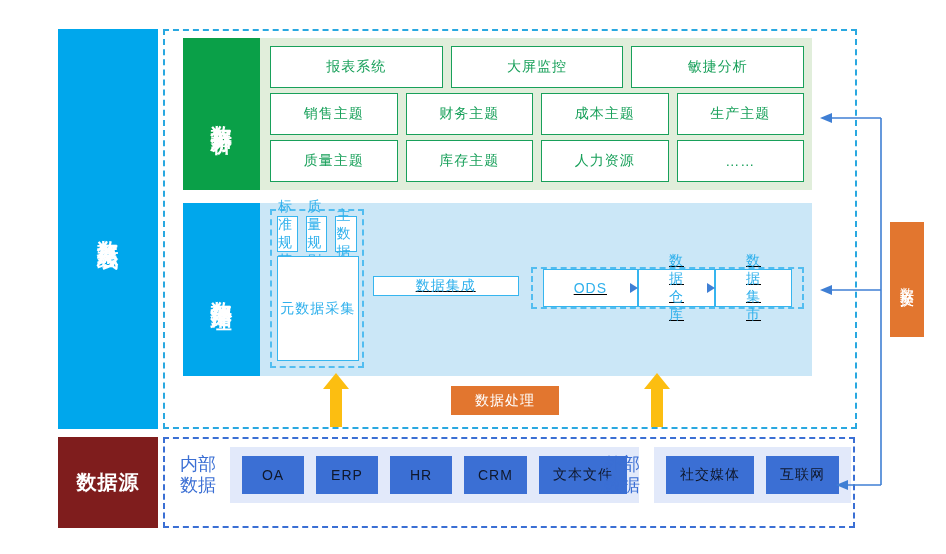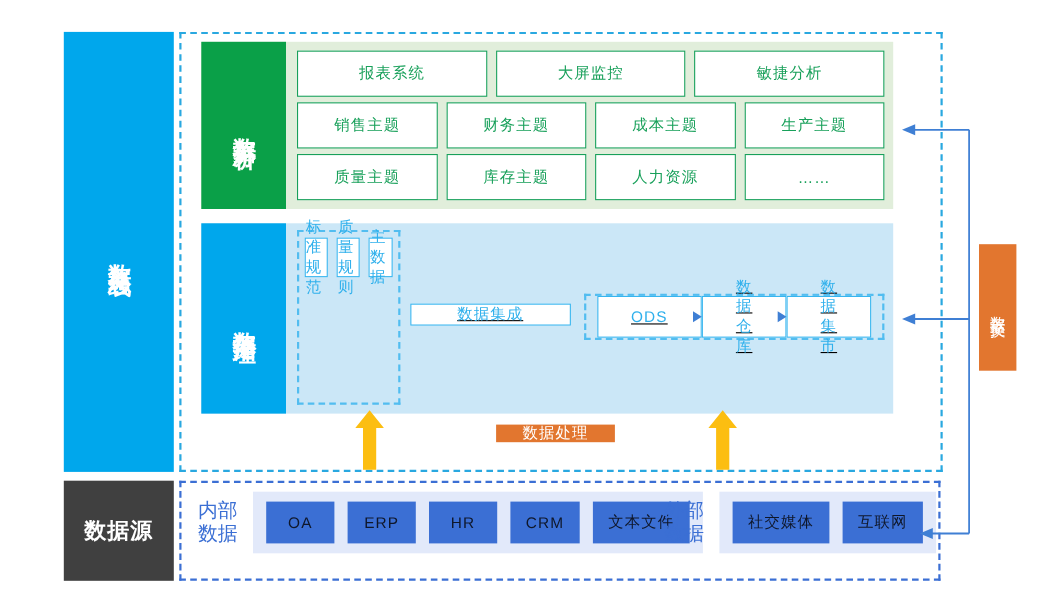--- a/index.html
+++ b/index.html
@@ -36,21 +36,21 @@
     text-orientation: upright;
     color: #ffffff;
     font-size: 21px;
     font-weight: bold;
     letter-spacing: 3px;
     line-height: 1.22;
   }
   .src-col {
     left: 58px; top: 437px;
     width: 100px; height: 91px;
-    background: #404040;
+    background: #7f1d1d;
     display: flex;
     align-items: center;
     justify-content: center;
   }
   .src-col span {
     color: #ffffff;
     font-size: 20px;
     font-weight: bold;
     letter-spacing: 1px;
   }
@@ -205,21 +205,21 @@
     position: absolute;
     right: 0; top: 0;
     border-left: 8px solid #3f7fd4;
     border-top: 5px solid transparent;
     border-bottom: 5px solid transparent;
   }
 
   
   .proc-chip {
     left: 451px; top: 386px;
-    width: 108px; height: 16px;
+    width: 108px; height: 29px;
     background: #e2762f;
     color: #ffffff;
     font-size: 14px;
     display: flex;
     align-items: center;
     justify-content: center;
     letter-spacing: 1px;
   }
 
   
@@ -323,20 +323,21 @@
       <span class="vtext">数据治理</span>
     </div>
     <div class="gov-body">
 
       <div class="dashed-inner">
         <div class="row">
           <div class="b-box">标准规范</div>
           <div class="b-box">质量规则</div>
           <div class="b-box">主数据</div>
         </div>
+        <div class="b-box wide">元数据采集</div>
       </div>
 
       <div class="gov-bottom">
         <div class="integ-box">数据集成</div>
         <div class="flow-wrap">
           <div class="flow-box">ODS</div>
           <div class="flow-arrow"></div>
           <div class="flow-box">数据仓库</div>
           <div class="flow-arrow"></div>
           <div class="flow-box">数据集市</div>

